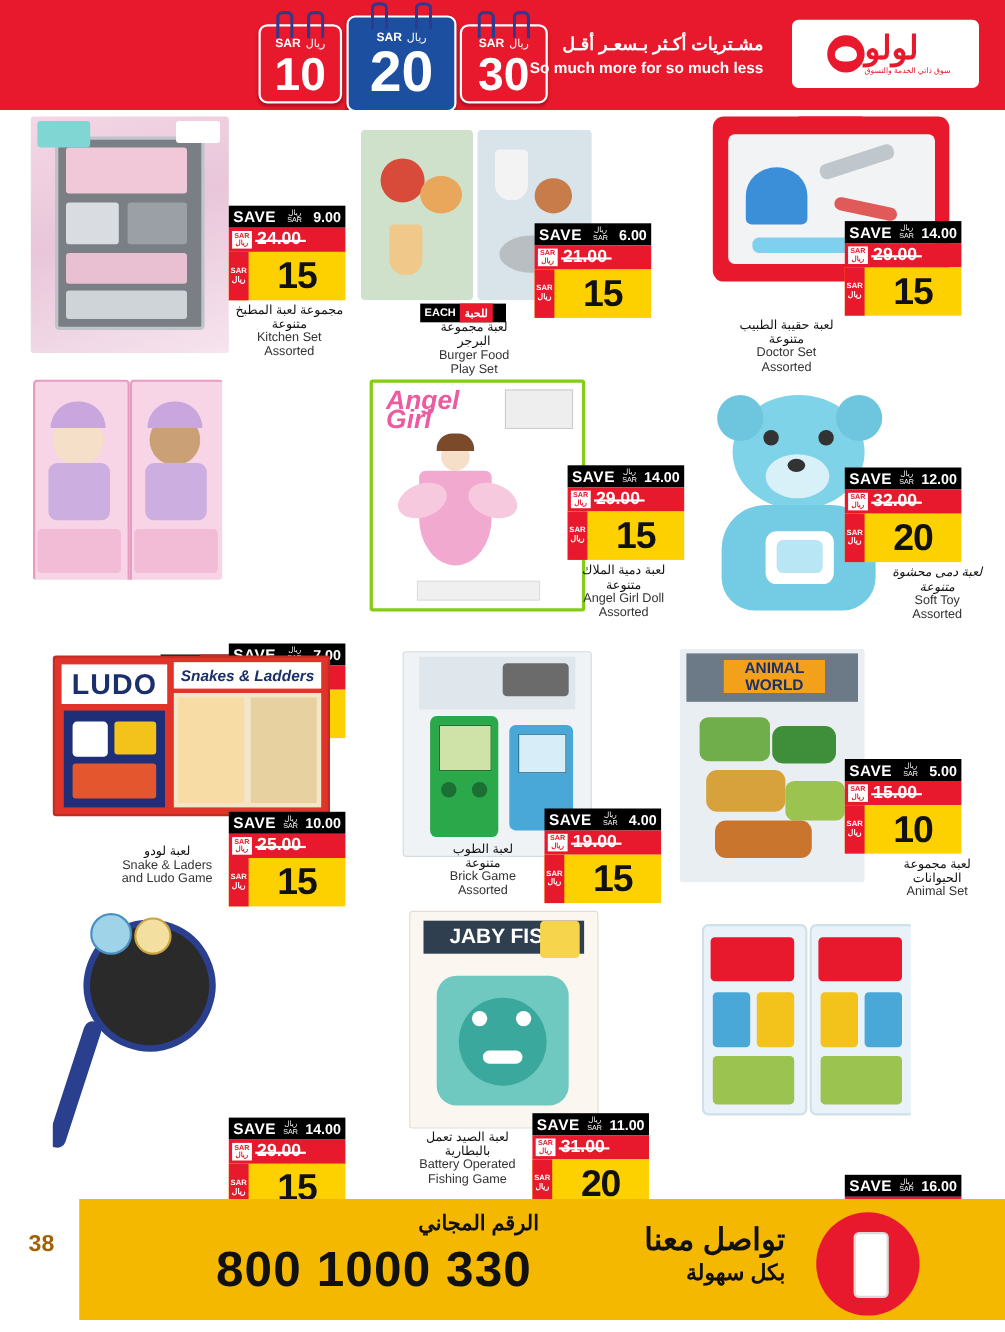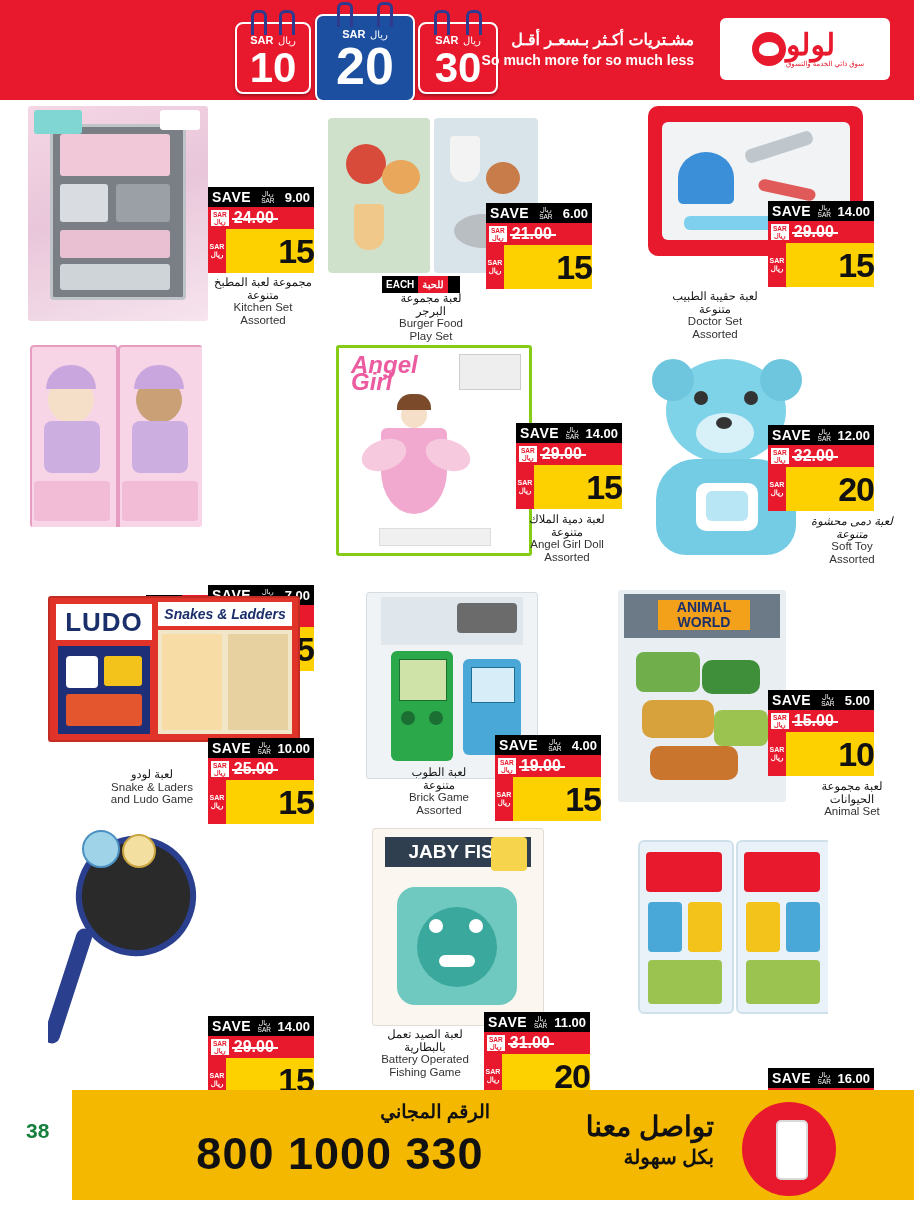--- a/index.html
+++ b/index.html
@@ -106,36 +106,36 @@
   .now{
     height:44px;background:#fdd000;position:relative;
     display:flex;align-items:center;box-sizing:border-box;
   }
   .now .side{
     width:18px;height:100%;background:#e8192c;color:#ffffff;
     font-size:7px;line-height:8px;font-weight:bold;
     display:flex;flex-direction:column;align-items:center;justify-content:center;
   }
   .now .big{
-    flex:1;text-align:right;font-size:34px;font-weight:bold;color:#111;letter-spacing:-1px;
+    flex:1;text-align:center;font-size:34px;font-weight:bold;color:#111;letter-spacing:-1px;
   }
   .eachtag{
     position:absolute;height:17px;background:#000;color:#fff;
     display:flex;align-items:center;box-sizing:border-box;
   }
   .eachtag .en{font-size:10px;font-weight:bold;padding:0 4px;}
   .eachtag .ar{
     background:#e8192c;color:#fff;font-size:10px;font-weight:bold;
     padding:0 4px;height:100%;display:flex;align-items:center;direction:rtl;
   }
   .footer-bar{
     position:absolute;left:72px;top:1090px;width:842px;height:110px;background:#f5b800;
   }
   .pagenum{
-    position:absolute;left:26px;top:1119px;font-size:21px;font-weight:bold;color:#15803d;
+    position:absolute;left:26px;top:1119px;font-size:21px;font-weight:bold;color:#a16207;
   }
   .toll-ar{
     position:absolute;left:260px;top:1100px;width:230px;text-align:right;
     font-size:19px;font-weight:bold;color:#111;direction:rtl;
   }
   .toll-num{
     position:absolute;left:140px;top:1128px;width:400px;text-align:center;
     font-size:45px;font-weight:bold;color:#111;letter-spacing:1px;
   }
   .contact-ar{

